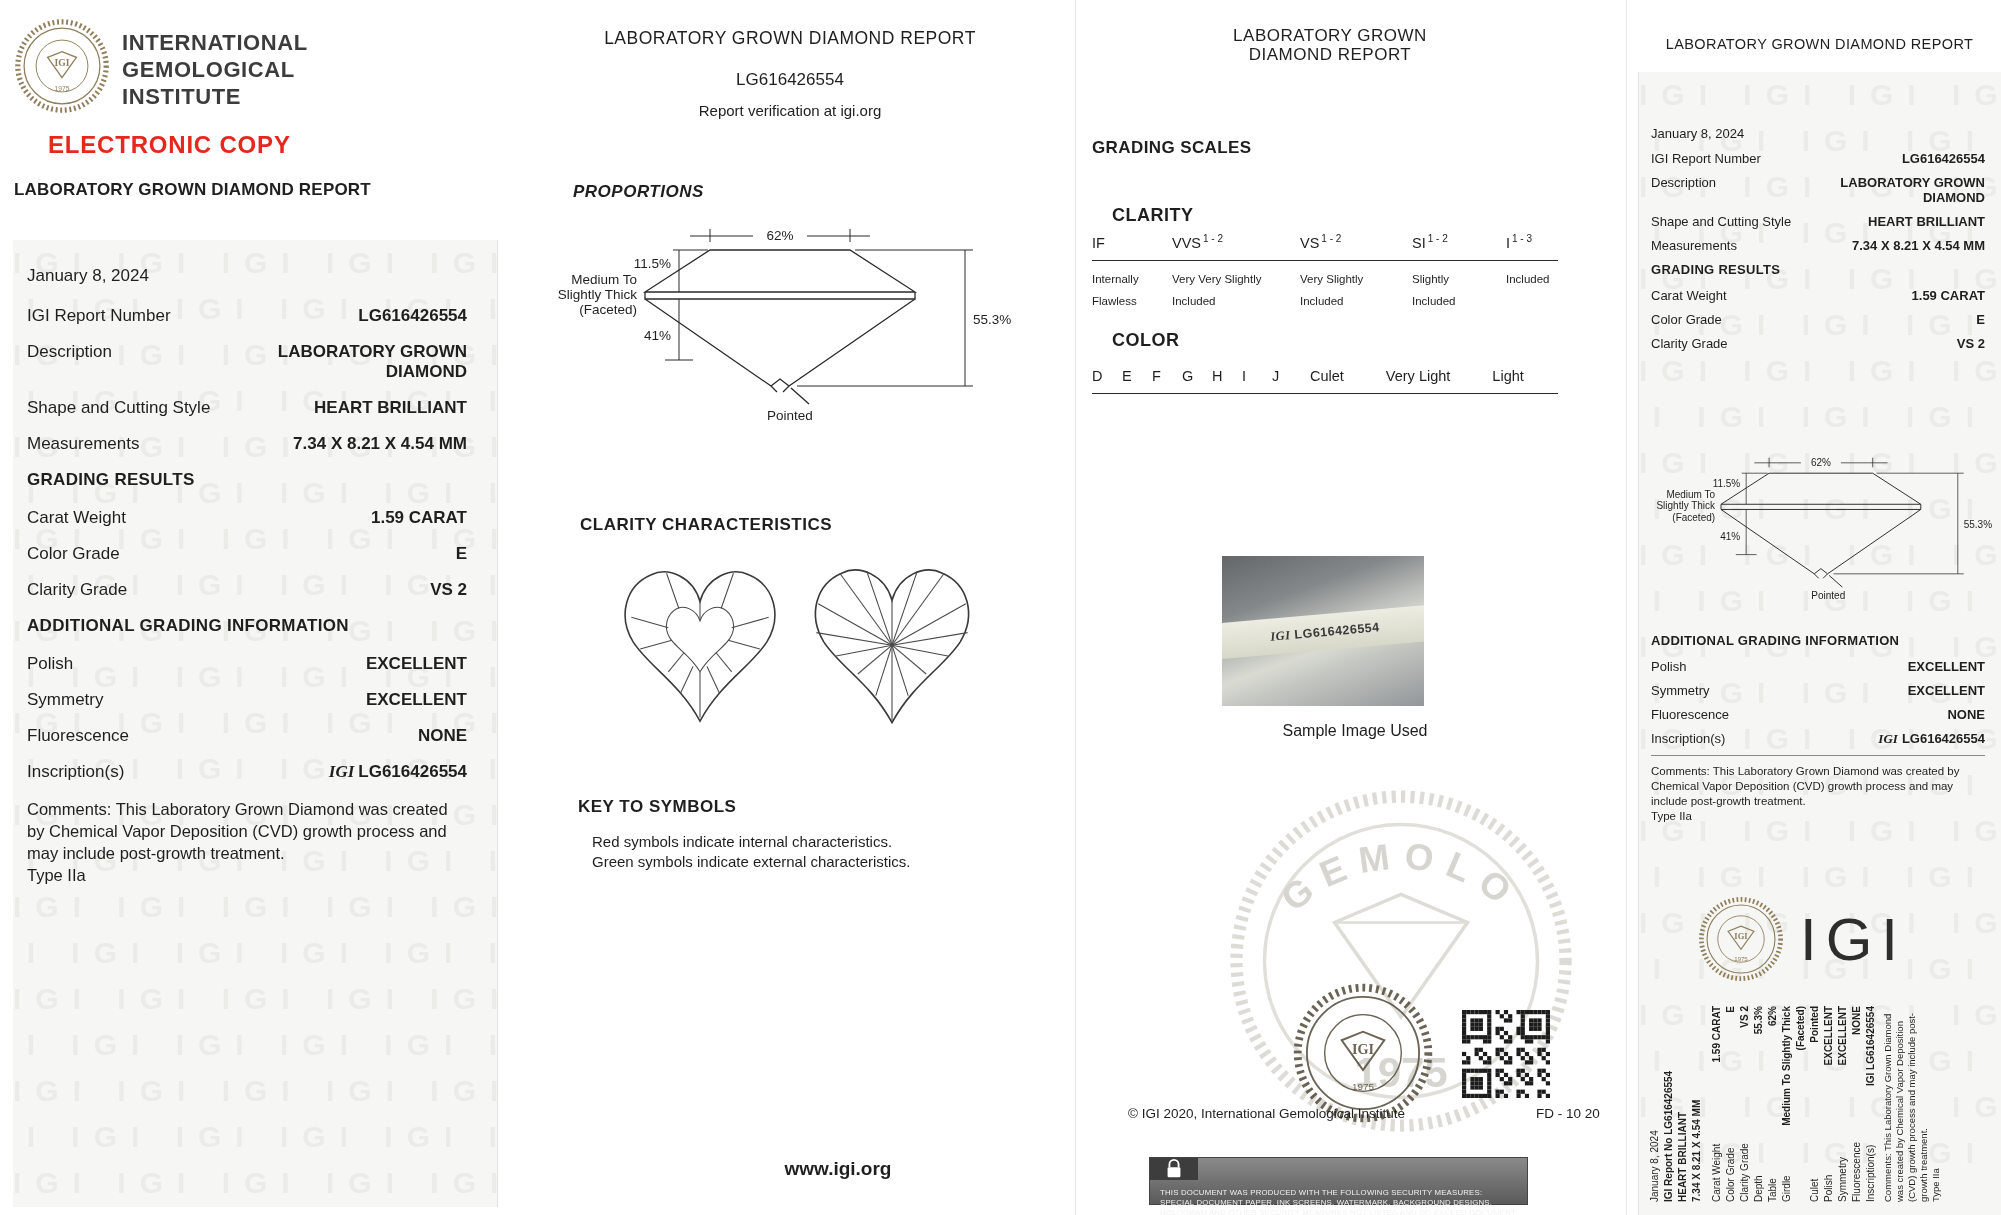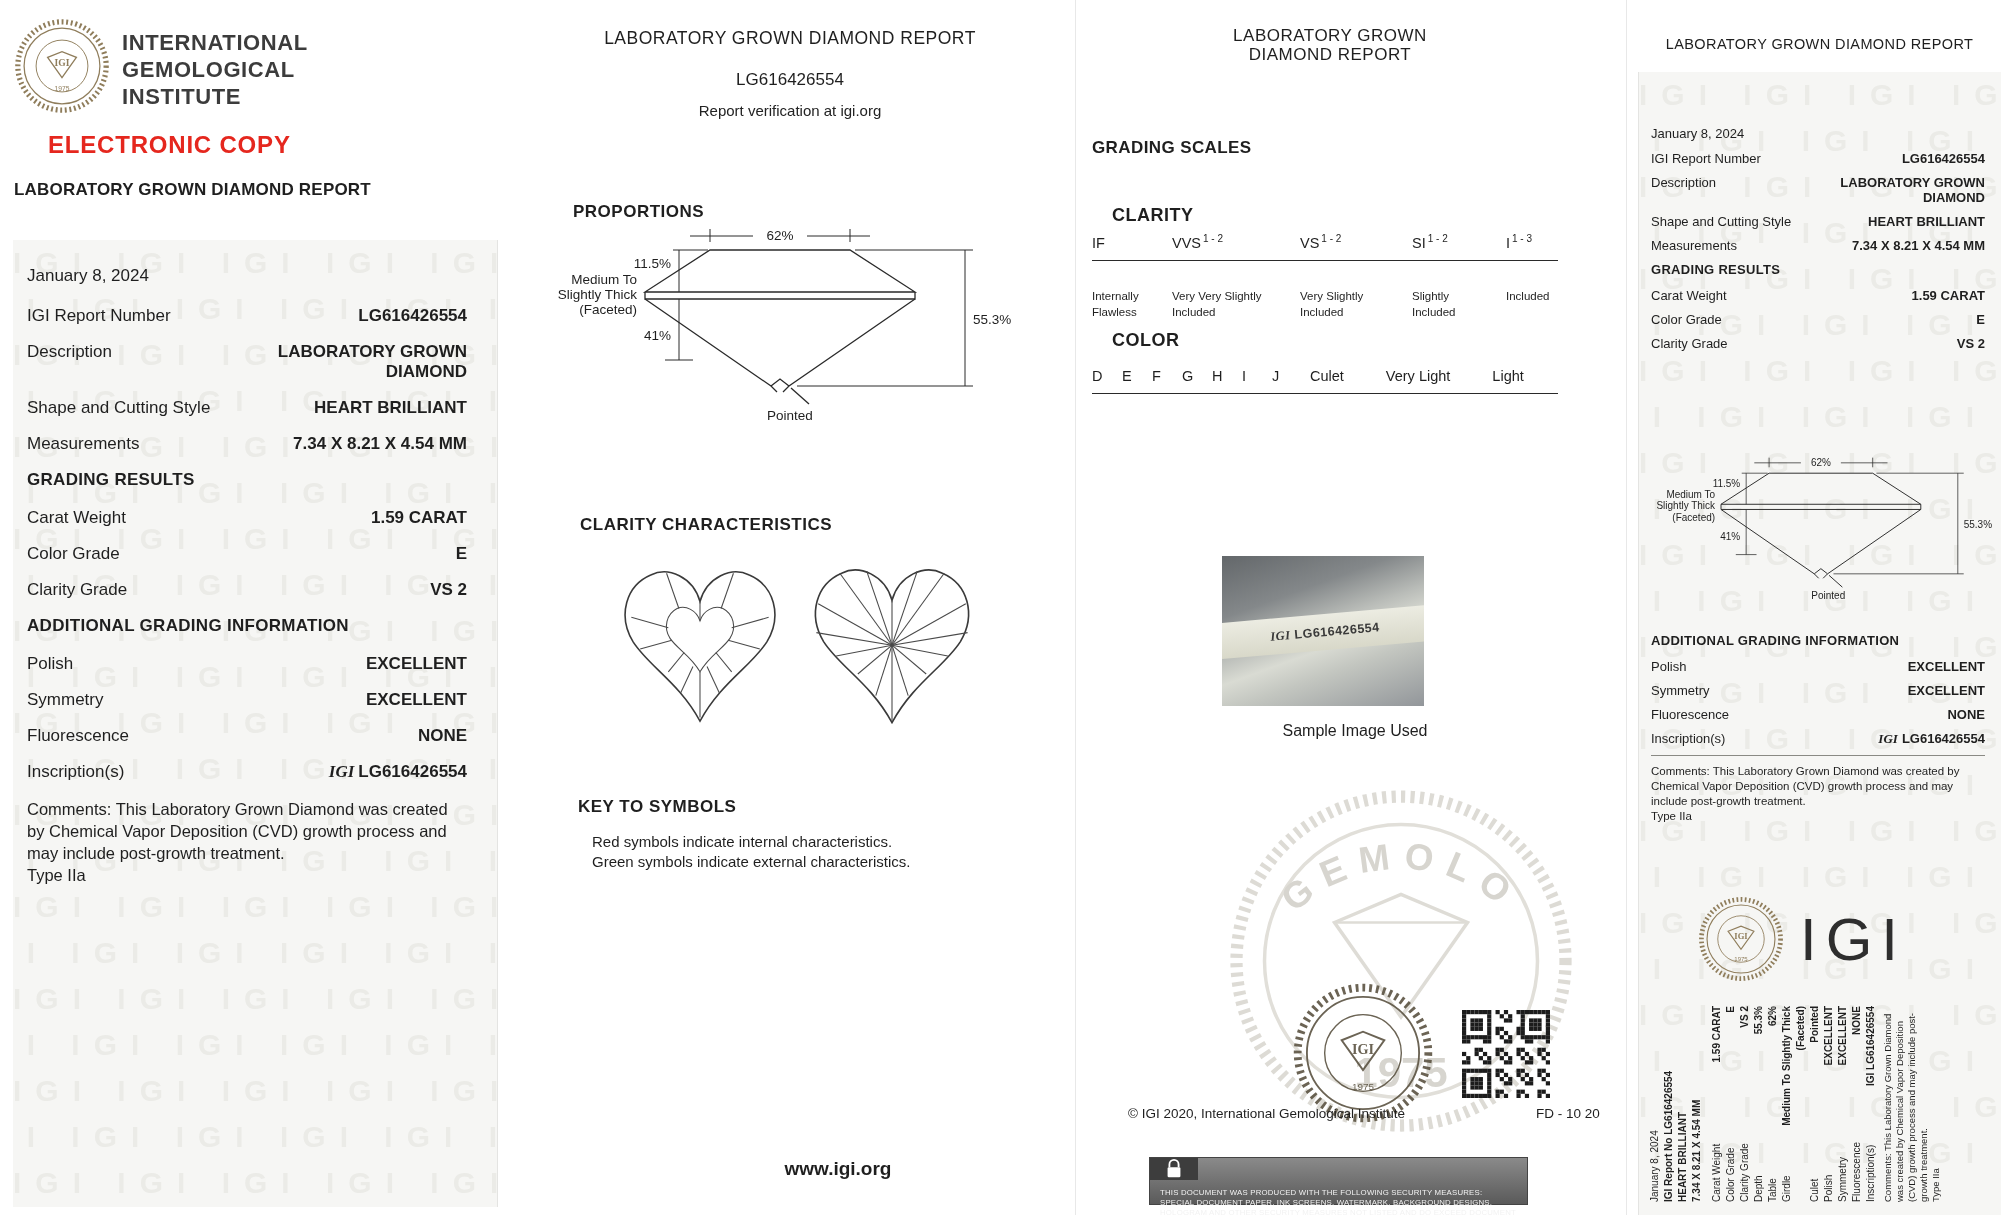--- a/index.html
+++ b/index.html
@@ -42,21 +42,21 @@
   .p3-head { position:absolute; left:1160px; top:26px; width:340px; text-align:center; font-size:17px; letter-spacing:.5px; line-height:19px; }
   .p3-gs { position:absolute; left:1092px; top:138px; font-size:17px; font-weight:bold; letter-spacing:.4px; }
   .p3-sub { position:absolute; left:1112px; font-size:18px; font-weight:bold; letter-spacing:.5px; }
   .p3-clarity { position:absolute; left:1092px; top:233px; width:466px; }
   .cg-row { display:flex; }
   .cg { font-size:14.5px; }
   .cg sup { font-size:10px; margin-left:2px; }
   .c0{width:80px;} .c1{width:128px;} .c2{width:112px;} .c3{width:94px;} .c4{width:48px;}
   .cg-line { border-bottom:1.5px solid #2a2a2a; margin-top:9px; }
   .cg-row.desc { margin-top:7px; }
-  .cg-row.desc .cg { font-size:11.5px; line-height:16px; padding-right:14px;margin-top:20px; }
+  .cg-row.desc .cg { font-size:11.5px; line-height:22px; padding-right:14px; }
   .p3-color { position:absolute; left:1092px; top:368px; width:466px; }
   .col-row { display:flex; align-items:baseline; font-size:14.5px; }
   .col-letter { width:30px; }
   .range.r1 { margin-left:8px; }
   .range.r2 { margin-left:42px; }
   .range.r3 { margin-left:42px; }
   .p3-photo { position:absolute; left:1222px; top:556px; width:202px; height:150px; overflow:hidden;
     background:linear-gradient(160deg,#63676a 0%,#84888a 28%,#b9bcb8 46%,#d9dbd3 58%,#c3c6c0 70%,#92969a 100%); }
   .p3-photo .band { position:absolute; left:-12px; top:58px; width:230px; height:36px; transform:rotate(-5deg);
     background:linear-gradient(#ecece2,#d8d8c9); display:flex; align-items:center; justify-content:center;
@@ -201,21 +201,21 @@
     <div class="typeline">Type IIa</div>
   </div>
 </div>
 
 <div class="p2-head">
   <div class="p2-title">LABORATORY GROWN DIAMOND REPORT</div>
   <div class="p2-num">LG616426554</div>
   <div class="p2-verif">Report verification at igi.org</div>
 </div>
 
-<div class="p2-sect" style="left:573px; top:202px;">PROPORTIONS</div>
+<div class="p2-sect" style="left:573px; top:182px;font-style:italic;">PROPORTIONS</div>
 
 <div class="prop-wrap">
   <svg class="prop-svg" width="470" height="240" viewBox="0 0 470 240">
     <g stroke="#2a2a2a" stroke-width="1.3" fill="none">
       <path d="M165 30 L305 30 L370 72 L100 72 Z"></path>
       <path d="M100 72 L100 79 L370 79 L370 72"></path>
       <path d="M100 79 L226 166 L232 172"></path>
       <path d="M370 79 L244 166 L238 172"></path>
       <path d="M226 166 L235 159 L244 166"></path>
       <path d="M246 168 L264 184"></path>

